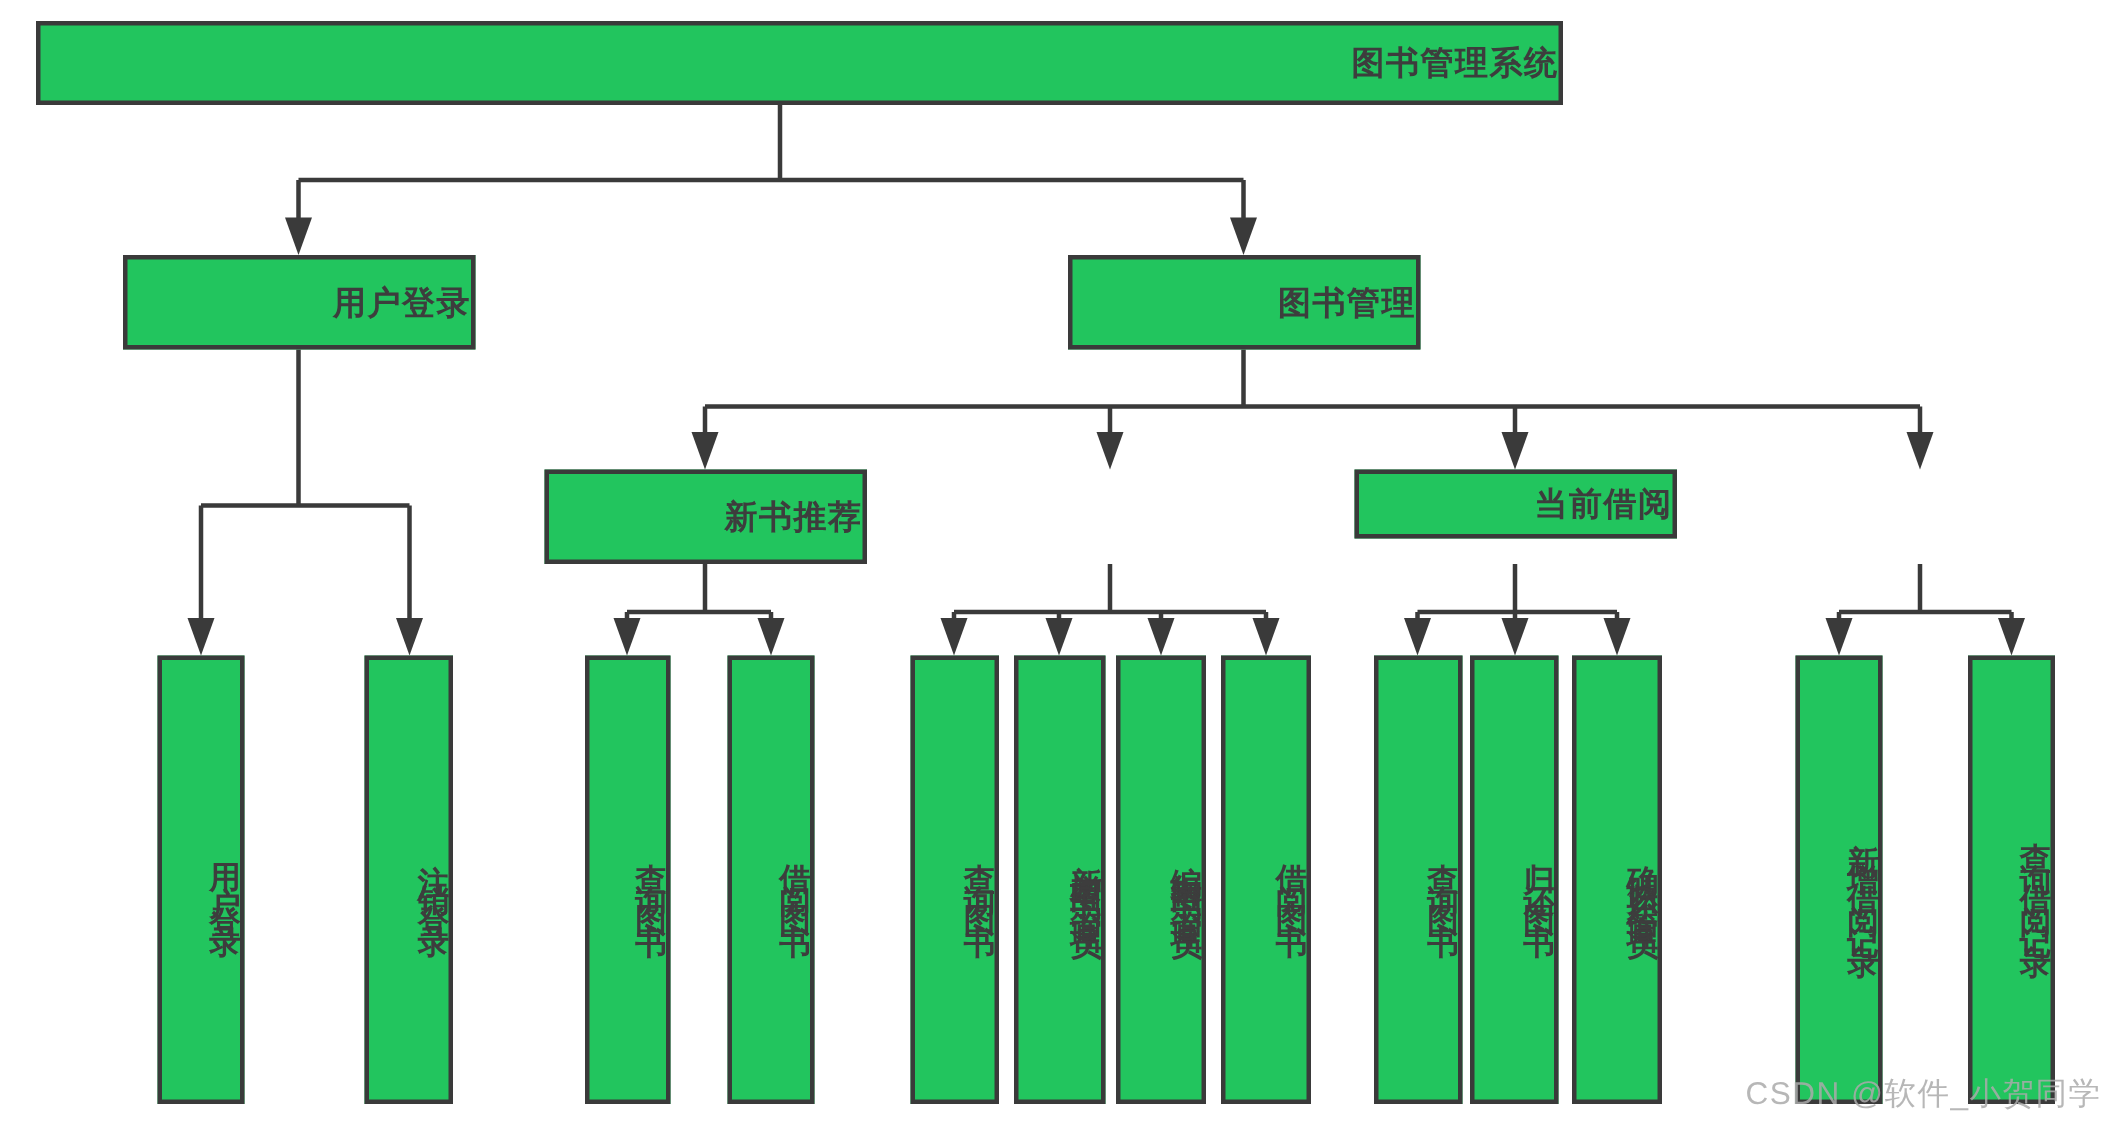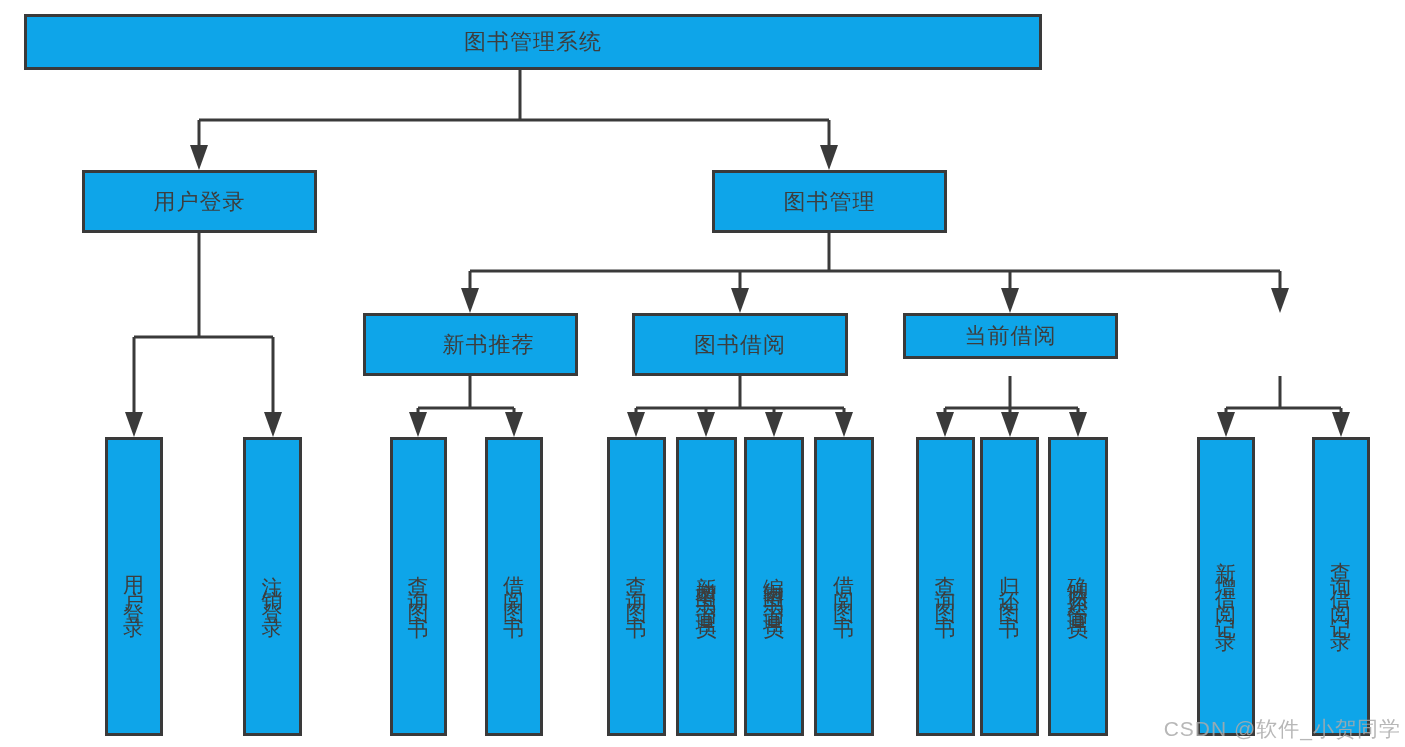--- a/index.html
+++ b/index.html
@@ -1,23 +1,24 @@
 <!DOCTYPE html>
 <html><head>
 <meta charset="utf-8">
 <style>
   html,body{margin:0;padding:0;background:#ffffff;}
   body{font-family:"Liberation Sans","DejaVu Sans",sans-serif;}
   .stage{position:relative;width:1405px;height:747px;background:#ffffff;overflow:hidden;}
   svg.connectors{position:absolute;left:0;top:0;width:1405px;height:747px;z-index:1;}
   .node{
-    position:absolute;z-index:2;background:#0ea5e9;
+    position:absolute;z-index:2;background:#22c55e;
     border:3px solid #3a3a3a;box-sizing:border-box;
-    display:flex;align-items:center;justify-content:center;
+    display:flex;align-items:center;justify-content:flex-end;
     color:#3d3d3d;
+    font-weight:bold;
   }
   .hbox{font-size:22px;letter-spacing:1px;}
   .root{font-size:22px;}
   .vbox{}
   .vlabel{
     writing-mode:vertical-rl;text-orientation:mixed;
     font-size:21px;line-height:1;letter-spacing:14px;
     color:#3d3d3d;
   }
   .vlabel.tight{letter-spacing:6px;}
@@ -79,23 +80,20 @@
   <div class="node hbox" style="left:82px;top:170px;width:235px;height:63px;">
     <span>用户登录</span>
   </div>
   <div class="node hbox" style="left:712px;top:170px;width:235px;height:63px;">
     <span>图书管理</span>
   </div>
 
   <div class="node hbox" style="left:363px;top:313px;width:215px;height:63px;padding-left:36px;">
     <span>新书推荐</span>
   </div>
-  <div class="node hbox" style="left:632px;top:313px;width:216px;height:63px;">
-    <span>图书借阅</span>
-  </div>
   <div class="node hbox" style="left:903px;top:313px;width:215px;height:46px;">
     <span>当前借阅</span>
   </div>
 
   <div class="node vbox" style="left:105px;top:437px;width:58px;height:299px;">
     <span class="vlabel">用户登录</span>
   </div>
   <div class="node vbox" style="left:243px;top:437px;width:59px;height:299px;">
     <span class="vlabel">注销登录</span>
   </div>

